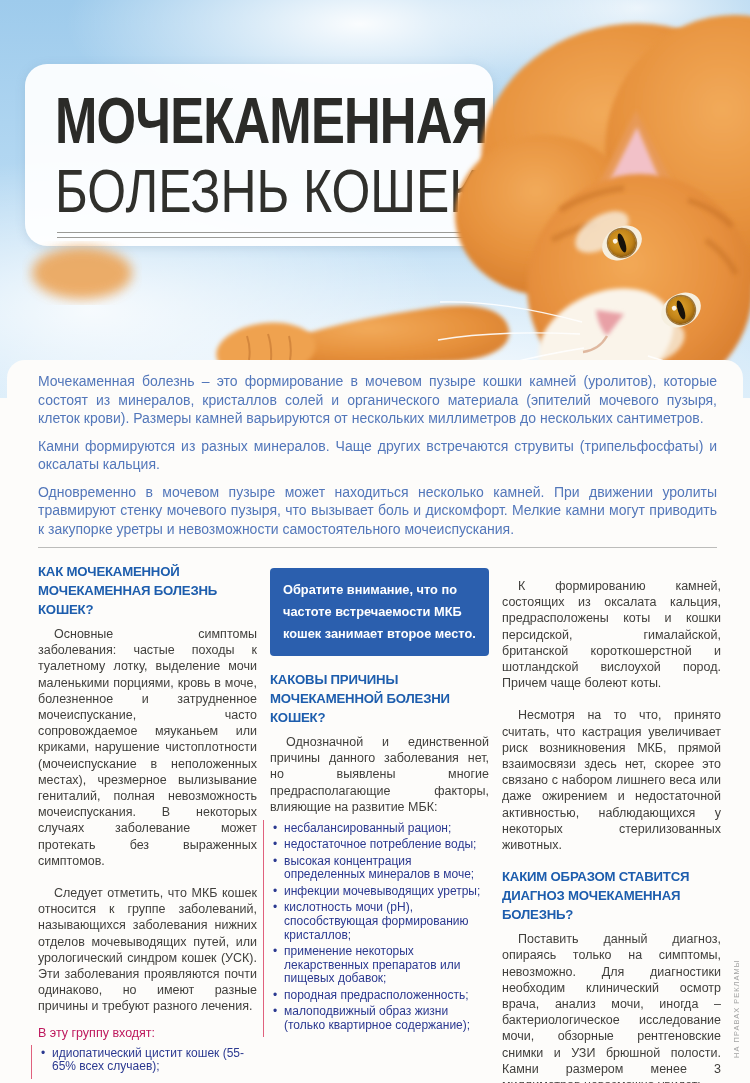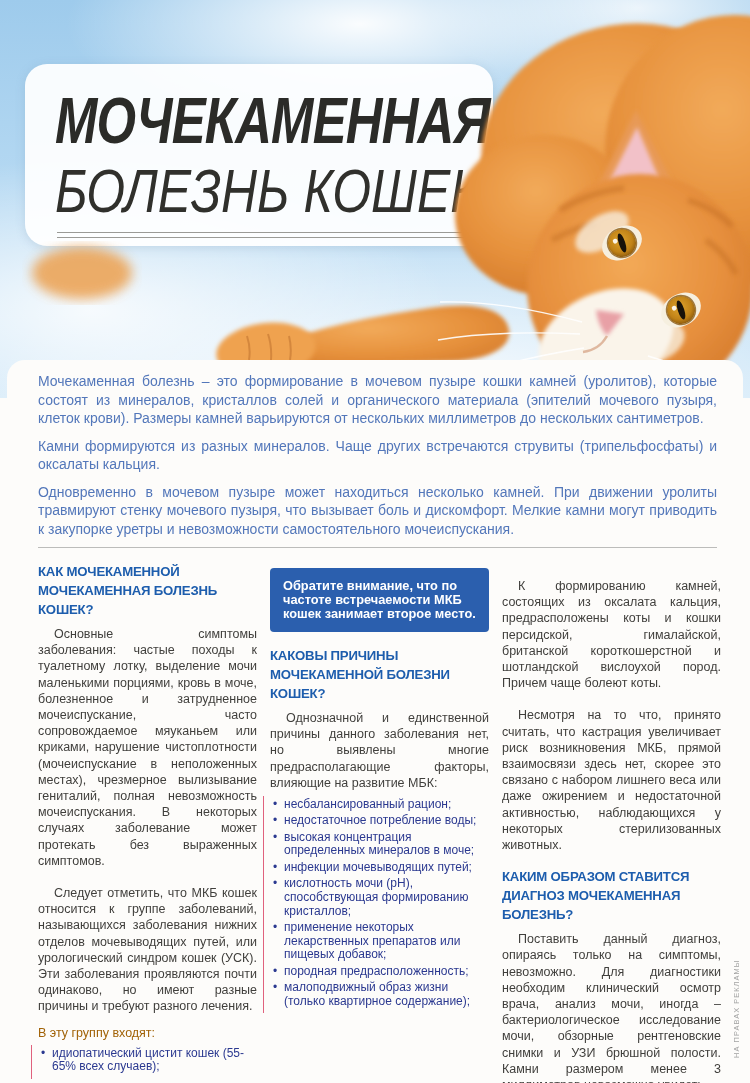--- a/index.html
+++ b/index.html
@@ -8,21 +8,21 @@
 
   
   .sky{position:absolute;left:0;top:0;width:750px;height:398px;overflow:hidden;
     background:
       radial-gradient(420px 150px at 48% 6%, rgba(255,255,255,.95), rgba(255,255,255,0) 70%),
       radial-gradient(300px 120px at 85% 2%, rgba(255,255,255,.8), rgba(255,255,255,0) 70%),
       radial-gradient(500px 210px at 12% 78%, rgba(255,255,255,.85), rgba(255,255,255,0) 72%),
       radial-gradient(620px 250px at 60% 102%, rgba(255,255,255,.9), rgba(255,255,255,0) 75%),
       linear-gradient(180deg,#9ecbec 0%,#b4d8f2 45%,#cde6f8 100%);}
   .title-box{position:absolute;left:25px;top:64px;width:468px;height:182px;
-    background:rgba(255,255,255,.93);border-radius:22px;box-shadow:0 2px 10px rgba(120,150,180,.25);font-style:italic;}
+    background:rgba(255,255,255,.93);border-radius:22px;box-shadow:0 2px 10px rgba(120,150,180,.25);}
   .title-line1{position:absolute;left:30px;top:24px;font-size:62px;line-height:1;font-weight:700;
     color:#2b2b28;letter-spacing:-1px;transform:scale(.82,1.06);transform-origin:0 0;white-space:nowrap;}
   .title-line2{position:absolute;left:30px;top:96px;font-size:58px;line-height:1;font-weight:400;
     color:#30302c;letter-spacing:0;transform:scale(.86,1.06);transform-origin:0 0;white-space:nowrap;}
   .double-rule{position:absolute;left:32px;top:168px;width:436px;height:4px;
     border-top:1px solid #9a9a96;border-bottom:1px solid #9a9a96;}
   .cat-svg{position:absolute;left:0;top:0;width:750px;height:398px;}
 
   
   .panel{position:absolute;left:7px;top:360px;width:736px;height:705px;background:#fdfcfa;
@@ -31,27 +31,27 @@
   .intro{padding:12px 26px 0 31px;}
   .intro p{margin:0 0 9px 0;font-size:14px;line-height:18.5px;color:#5377ba;text-align:justify;}
   .divider{margin:5px 26px 0 31px;border-top:1px solid #bcbcba;}
 
   .cols{display:flex;gap:13px;padding:14px 22px 0 31px;}
   .col{flex:1 1 0;min-width:0;}
   h2.blue{margin:0 0 7px 0;font-size:13.2px;line-height:19px;font-weight:700;color:#1d5dad;letter-spacing:-.2px;}
   .col p{margin:0 0 5px 0;font-size:12.5px;line-height:16.2px;color:#403f3c;text-align:justify;}
   .col p.indent{text-indent:16px;}
   .col p.gap-top{margin-top:16px;}
-  .list-intro{font-size:12.5px;line-height:16px;color:#a16207;margin:10px 0 4px 0;}
+  .list-intro{font-size:12.5px;line-height:16px;color:#be185d;margin:10px 0 4px 0;}
   ul.marked{list-style:none;margin:4px 0 0 -7px;padding:2px 0 2px 9px;border-left:1.5px solid #e0617d;}
   ul.marked li{position:relative;padding-left:11px;margin:0 0 2.5px 0;
     font-size:12px;line-height:13.8px;color:#2b3990;text-align:left;}
   ul.marked li::before{content:"•";position:absolute;left:0;top:0;color:#2b3990;font-size:12px;}
   .callout{background:#2b5fae;border-radius:4px;padding:11px 13px;margin:6px 0 14px 0;
-    font-size:12.8px;line-height:14px;font-weight:700;color:#ffffff;}
+    font-size:12.8px;line-height:22px;font-weight:700;color:#ffffff;}
 
   .side-note{position:absolute;right:9px;top:948px;height:110px;
     writing-mode:vertical-rl;transform:rotate(180deg);
     font-size:7.5px;letter-spacing:1px;color:#a3a3a3;white-space:nowrap;}
 </style>
 </head>
 <body>
 
 <div class="page">
 
@@ -161,21 +161,21 @@
       </div>
 
       <div class="col">
         <div class="callout">Обратите внимание, что по частоте встречаемости МКБ кошек занимает второе место.</div>
         <h2 class="blue">КАКОВЫ ПРИЧИНЫ МОЧЕКАМЕННОЙ БОЛЕЗНИ КОШЕК?</h2>
         <p class="indent">Однозначной и единственной причины данного заболевания нет, но выявлены многие предрасполагающие факторы, влияющие на развитие МБК:</p>
         <ul class="marked">
           <li>несбалансированный рацион;</li>
           <li>недостаточное потребление воды;</li>
           <li>высокая концентрация определенных минералов в моче;</li>
-          <li>инфекции мочевыводящих путей;</li>
+          <li>инфекции мочевыводящих уретры;</li>
           <li>кислотность мочи (pH), способствующая формированию кристаллов;</li>
           <li>применение некоторых лекарственных препаратов или пищевых добавок;</li>
           <li>породная предрасположенность;</li>
           <li>малоподвижный образ жизни (только квартирное содержание);</li>
 
         </ul>
 
       </div>
 
       <div class="col">

